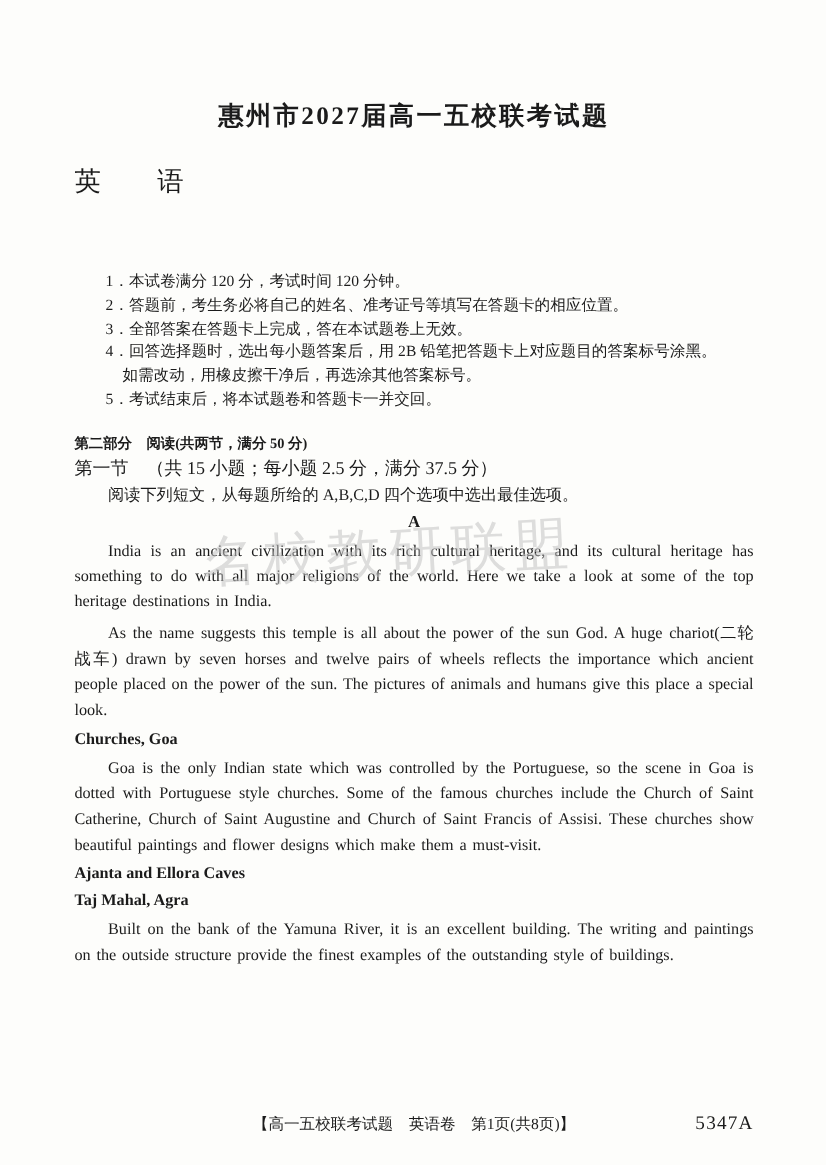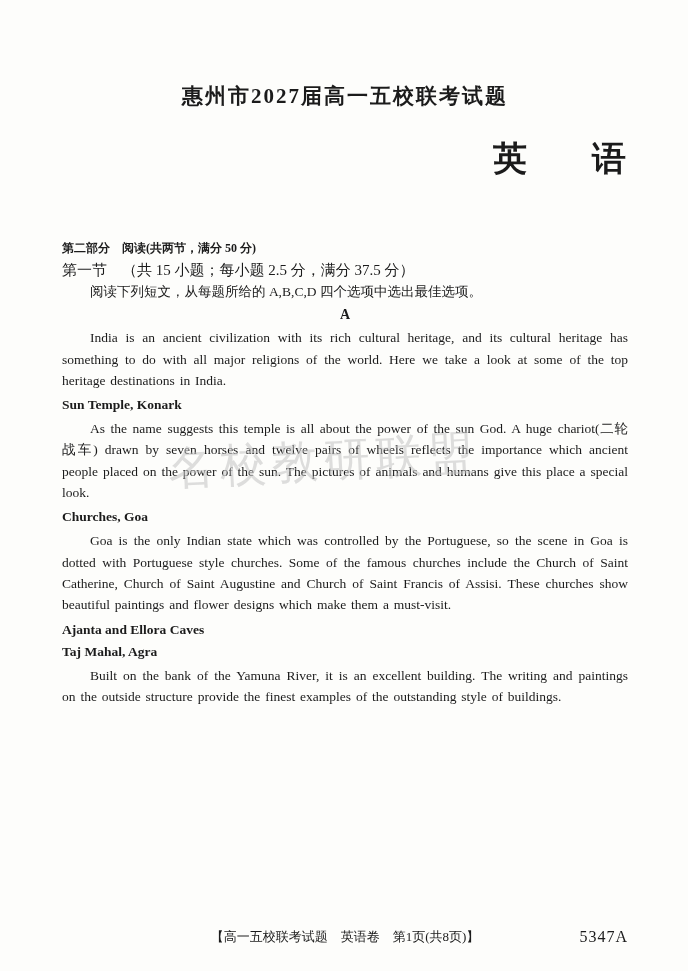--- a/index.html
+++ b/index.html
@@ -21,23 +21,23 @@
   }
   .title {
     margin: 0 0 26px 0;
     font-size: 21px;
     font-weight: bold;
     text-align: center;
     letter-spacing: 2px;
   }
   .subject {
     margin: 0 0 58px 0;
-    font-size: 34px;
-    font-weight: bold;
-    text-align: right;
+    font-size: 22px;
+    font-weight: normal;
+    text-align: left;
     white-space: pre;
     letter-spacing: 2px;
   }
   .notice-heading {
     font-size: 15px;
     font-weight: bold;
     margin: 0 0 4px 0;
     letter-spacing: 1px;
   }
   .notice-list {
@@ -117,33 +117,40 @@
 
 <div class="page">
 
   <div class="watermark">名校教研联盟</div>
 
   <h1 class="title">惠州市2027届高一五校联考试题</h1>
 
   <div class="subject">英      语</div>
 
   <div>
+    <div class="notice-list">
+      <div class="notice-item">1．本试卷满分 120 分，考试时间 120 分钟。</div>
+      <div class="notice-item">2．答题前，考生务必将自己的姓名、准考证号等填写在答题卡的相应位置。</div>
+      <div class="notice-item">3．全部答案在答题卡上完成，答在本试题卷上无效。</div>
+      <div class="notice-item">4．回答选择题时，选出每小题答案后，用 2B 铅笔把答题卡上对应题目的答案标号涂黑。</div>
+      <div class="notice-item cont">如需改动，用橡皮擦干净后，再选涂其他答案标号。</div>
+      <div class="notice-item">5．考试结束后，将本试题卷和答题卡一并交回。</div>
+    </div>
   </div>
 
   <div>
     <div class="part-heading">第二部分　阅读(共两节，满分 50 分)</div>
     <div class="subsection-heading">第一节　（共 15 小题；每小题 2.5 分，满分 37.5 分）</div>
     <div class="instruction">阅读下列短文，从每题所给的 A,B,C,D 四个选项中选出最佳选项。</div>
   </div>
 
   <div>
     <div class="passage-label">A</div>
     <p class="para">India is an ancient civilization with its rich cultural heritage, and its cultural heritage has something to do with all major religions of the world. Here we take a look at some of the top heritage destinations in India.</p>
 
-    <div class="sub-heading">Sun Temple, Konark</div>
     <p class="para">As the name suggests this temple is all about the power of the sun God. A huge chariot(二轮战车) drawn by seven horses and twelve pairs of wheels reflects the importance which ancient people placed on the power of the sun. The pictures of animals and humans give this place a special look.</p>
 
     <div class="sub-heading">Churches, Goa</div>
     <p class="para">Goa is the only Indian state which was controlled by the Portuguese, so the scene in Goa is dotted with Portuguese style churches. Some of the famous churches include the Church of Saint Catherine, Church of Saint Augustine and Church of Saint Francis of Assisi. These churches show beautiful paintings and flower designs which make them a must-visit.</p>
 
     <div class="sub-heading">Ajanta and Ellora Caves</div>
 
     <div class="sub-heading">Taj Mahal, Agra</div>
     <p class="para">Built on the bank of the Yamuna River, it is an excellent building. The writing and paintings on the outside structure provide the finest examples of the outstanding style of buildings.</p>
   </div>

